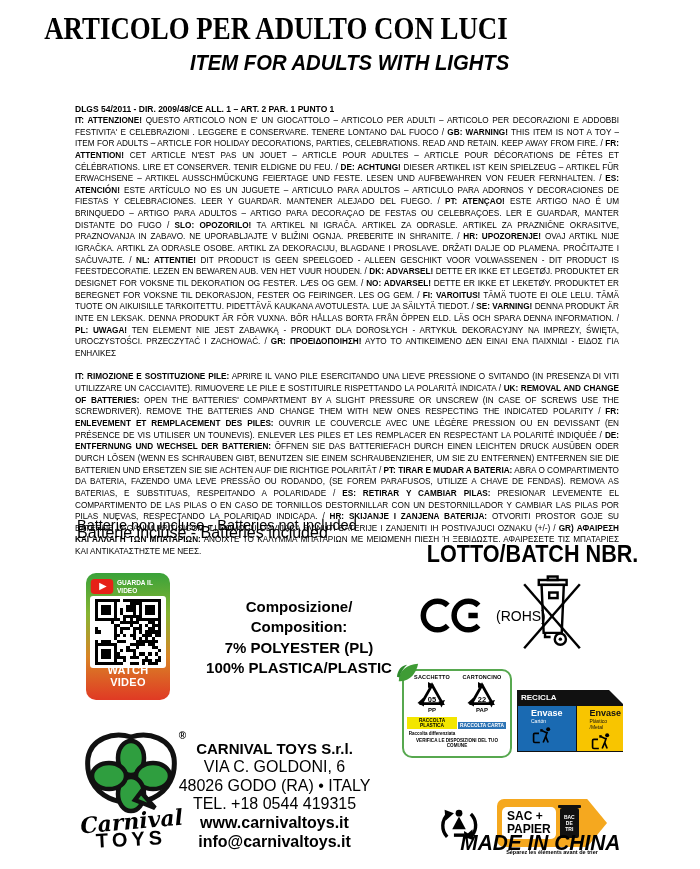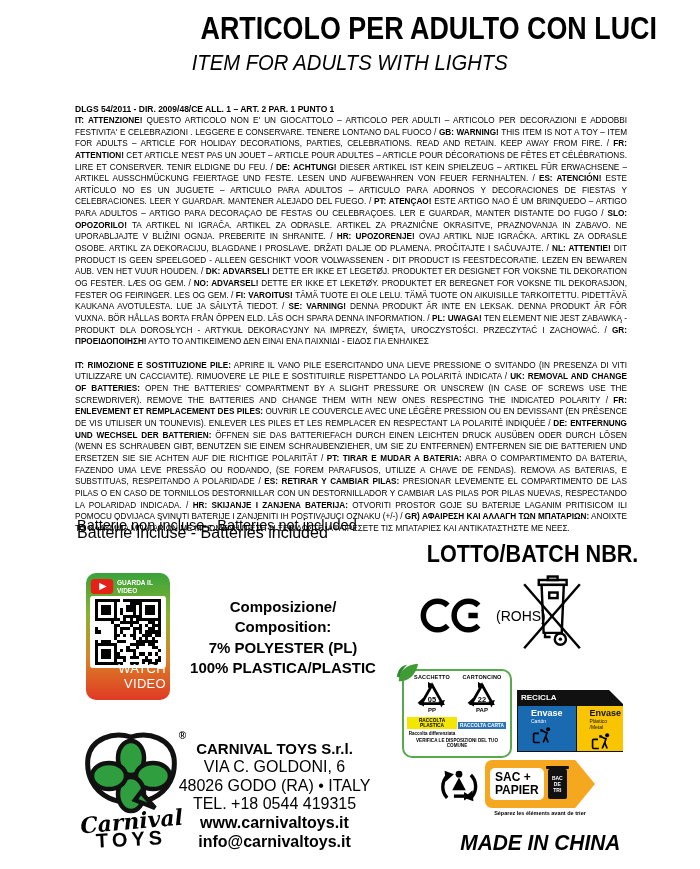--- a/index.html
+++ b/index.html
@@ -1,51 +1,51 @@
 <!DOCTYPE html>
 <html style="--qr_green: #3aa23a; --qr_red: #e03a24; --youtube_red: #e62117; --recicla_blue: #1a6ab2; --recicla_yellow: #f8c500; --box_green: #57a84f; --clover_green: #2f9e3f; --sac_yellow: #f5a81f; --tag_yellow: #f3e600; --tag_blue: #2e74b5;"><head>
 <meta charset="utf-8">
 <style>
   html,body { margin:0; padding:0; background:#fff; }
   .page { position:relative; width:700px; height:869px; background:#fff; overflow:hidden;
           font-family:"Liberation Sans", sans-serif; color:#000; }
   b { font-weight:bold; }
 
-  .title { position:absolute; top:10px; left:0; width:700px; text-align:right; }
+  .title { position:absolute; top:10px; left:0; width:700px; text-align:left;font-family:Liberation Serif, serif; }
   .title span { display:inline-block; white-space:nowrap; font-size:32px; font-weight:bold;
                 transform:scaleX(.84); letter-spacing:0; }
-  .subtitle { position:absolute; top:50px; left:0; width:700px; text-align:center; }
+  .subtitle { position:absolute; top:50px; left:0; width:700px; text-align:center;font-weight:bold; }
   .subtitle span { display:inline-block; white-space:nowrap; font-size:22px; font-style:italic;
                    transform:scaleX(.92); }
 
   .legal { position:absolute; top:104px; left:75px; font-size:8.5px; font-weight:bold; }
   .warn  { position:absolute; top:115px; left:75px; width:552px; font-size:8.2px; line-height:1.42;
            text-align:justify; }
-  .warn p { margin:0 0 12px 0; }
+  .warn p { margin:0 8px 12px 0; }
 
   .batt1 { position:absolute; top:516px; left:77px; font-size:16px;margin-top:8px; }
   .batt2 { position:absolute; top:517px; left:77px; font-size:14.5px; }
 
   .lotto { position:absolute; top:540px; left:405px; width:255px; text-align:center; }
   .lotto span { display:inline-block; white-space:nowrap; font-size:24px; font-weight:bold;
                 transform:scaleX(.9); }
 
   
   .qr-badge { position:absolute; left:86px; top:573px; width:84px; height:127px; box-sizing:border-box;
               border-radius:10px; padding:4px;
               background:linear-gradient(180deg, var(--qr_green,#3aa23a), #86b432 32%, #d98426 66%, var(--qr_red,#e03a24)); }
   .qr-top { display:flex; align-items:center; gap:3px; height:19px; }
   .yt-icon { width:24px; height:15px; flex:0 0 auto; }
   .qr-top-label { color:#fff; font-weight:bold; font-size:6.5px; line-height:1.15; width:42px; }
   .qr-white { background:#fff; border-radius:3px; width:76px; height:72px; box-sizing:border-box; padding:3px; }
   .qr-white svg { width:66px; height:66px; display:block; margin:0 auto; }
-  .qr-bottom { color:#fff; font-weight:normal; font-size:13px; text-align:right; height:16px;
+  .qr-bottom { color:#fff; font-weight:bold; font-size:11px; text-align:center; height:16px;
                display:flex; align-items:center; justify-content:center; letter-spacing:.3px; }
 
-  .comp { position:absolute; left:180px; top:597px; width:206px; text-align:center; font-weight:bold;
+  .comp { position:absolute; left:196px; top:597px; width:206px; text-align:center; font-weight:bold;
           font-size:15px; line-height:1.35; }
 
   .ce-block { position:absolute; left:420px; top:598px; display:flex; align-items:center; }
   .ce-svg { width:66px; height:35px; }
   .rohs { font-size:14px; margin-left:10px; }
 
   .weee { position:absolute; left:520px; top:573px; width:64px; height:78px; }
 
   
   .greenbox { position:absolute; left:402px; top:669px; width:110px; height:89px; box-sizing:border-box;
@@ -84,21 +84,21 @@
   .logo-script { font-family:"DejaVu Serif", serif; font-style:italic; font-weight:bold; font-size:22px;
                  margin-top:-12px; transform:rotate(-5deg); }
   .logo-toys { font-weight:bold; font-size:20px; letter-spacing:4px; margin-top:-6px; transform:rotate(-3deg); }
 
   .company { position:absolute; left:172px; top:723px; width:205px; text-align:center; line-height:1.18; }
   .co-name { font-size:15px; font-weight:bold;margin-top:17px; }
   .co-line { font-size:16px; }
   .co-bold { font-size:16px; font-weight:bold; }
 
   
-  .sorting { position:absolute; left:437px; top:760px; display:flex; align-items:flex-start; gap:4px; }
+  .sorting { position:absolute; left:437px; top:799px; display:flex; align-items:flex-start; gap:16px; }
   .triman { width:44px; height:44px; margin-top:4px; }
   .sac-area { width:110px; }
   .sac-shape { background:var(--sac_yellow,#f5a81f); border-radius:7px; height:48px; box-sizing:border-box;
                clip-path:polygon(0 0, 82% 0, 100% 50%, 82% 100%, 0 100%);
                display:flex; align-items:center; gap:4px; padding:5px; }
   .sac-white { background:#fff; border-radius:5px; padding:3px 5px; font-weight:bold; font-size:12px;
                line-height:1.05; white-space:nowrap; }
   .sac-bin { width:19px; height:30px; background:#111; border-radius:2px; color:#fff; position:relative;
              display:flex; flex-direction:column; align-items:center; justify-content:center;
              font-size:5px; font-weight:bold; line-height:1.2; }

